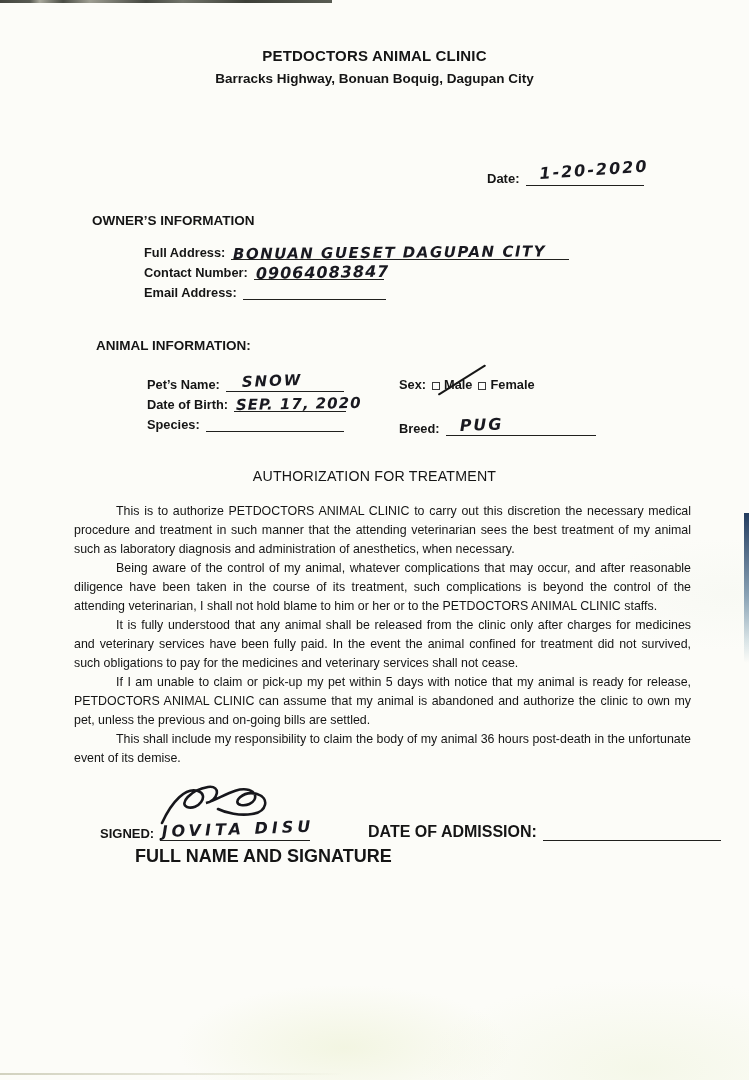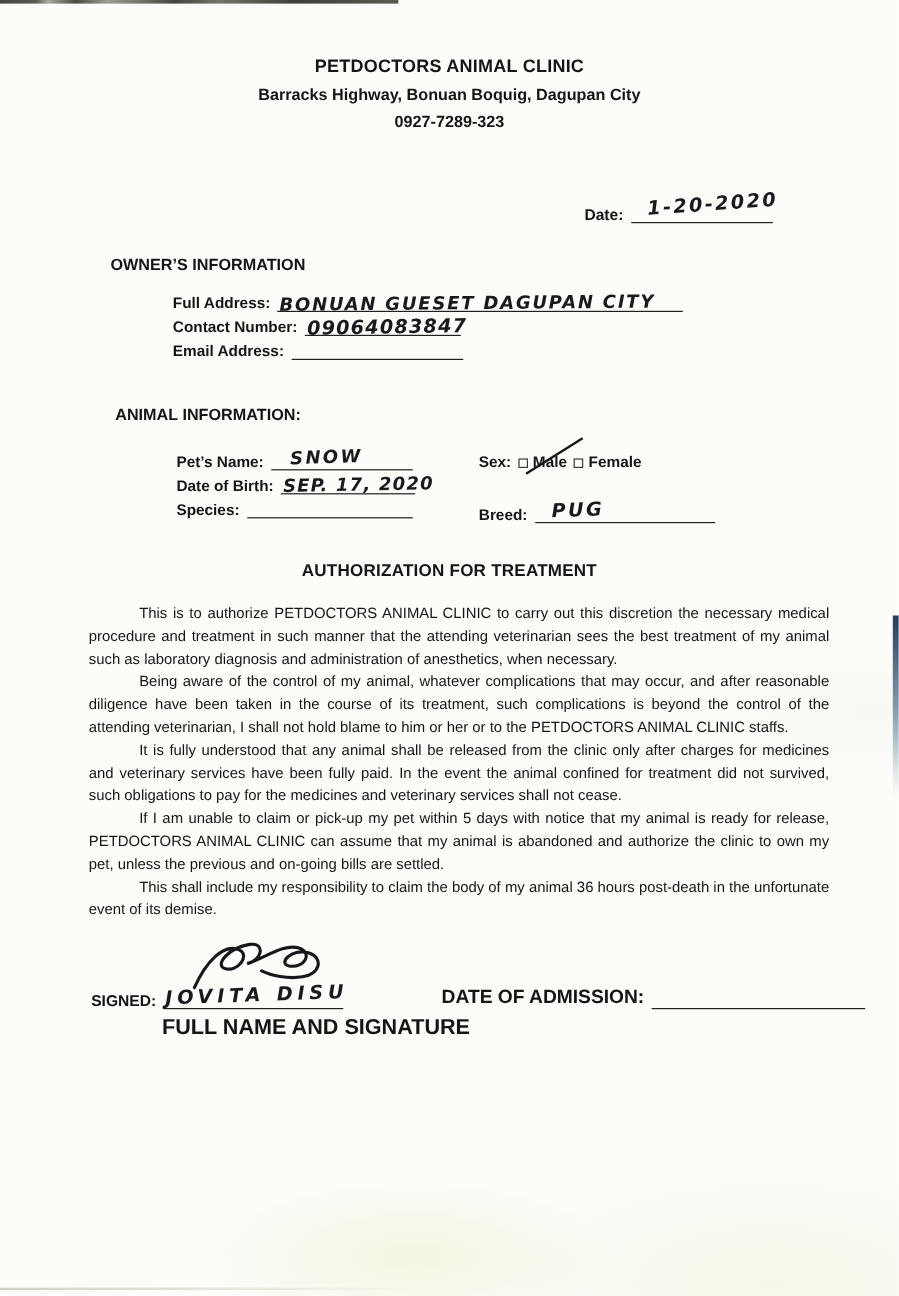--- a/index.html
+++ b/index.html
@@ -77,43 +77,42 @@
   .sex-row   { position: absolute; left: 252px; top: 0;  height: 20px; display: flex; align-items: flex-end; }
   .breed-row { position: absolute; left: 252px; top: 44px; height: 20px; display: flex; align-items: flex-end; justify-content: space-between; }
 
   .cb { width: 8px; height: 8px; border: 1.3px solid #3a3a3a; display: inline-block; margin: 0 4px 2px 6px; background: #fdfdfb; }
   .sex-word { font-weight: bold; font-size: 12.8px; position: relative; }
   .male-slash {
     position: absolute; width: 56px; height: 2.2px; background: #171717;
     left: -10px; top: 2px; transform: rotate(-32deg); border-radius: 2px;
   }
 
-  .auth-title { position: absolute; top: 468px; left: 0; width: 100%; text-align: center; font-size: 14.2px; font-weight: bold; letter-spacing: .2px; }
+  .auth-title { position: absolute; top: 468px; left: 0; width: 100%; text-align: center; font-size: 14.2px; font-weight: normal; letter-spacing: .2px; }
   .body-text  { position: absolute; top: 502px; left: 74px; width: 617px; font-size: 12.4px; line-height: 19px; text-align: justify; }
   .body-text p { margin: 0; text-indent: 42px; }
 
   .sign-area { position: absolute; top: 783px; left: 0; width: 749px; height: 100px; }
   .signature-svg { position: absolute; left: 156px; top: -2px; }
-  .signed-row    { position: absolute; left: 76px;  top: 38px; display: flex; align-items: flex-end; height: 20px; }
+  .signed-row    { position: absolute; left: 100px;  top: 38px; display: flex; align-items: flex-end; height: 20px; }
   .signed-caption{ position: absolute; left: 135px; top: 63px; font-size: 18px; font-weight: bold; }
   .admission-row { position: absolute; left: 368px; top: 38px; display: flex; align-items: flex-end; height: 20px; }
 </style>
 </head>
 <body>
 
 <div class="page">
 
   <div class="artifact-top"></div>
   <div class="artifact-right"></div>
   <div class="artifact-bottom"></div>
 
   <div class="header">
     <div class="clinic-name">PETDOCTORS ANIMAL CLINIC</div>
     <div class="clinic-line">Barracks Highway, Bonuan Boquig, Dagupan City</div>
-    <div class="clinic-line">0927-7289-323</div>
   </div>
 
   <div class="date-row row">
     <span class="lbl" style="font-size:13px">Date:</span>
     <span class="fill-line" style="width:118px">
       <span class="hw hw-date">1-20-2020</span>
     </span>
   </div>
 
   <div class="owner-heading">OWNER’S INFORMATION</div>

